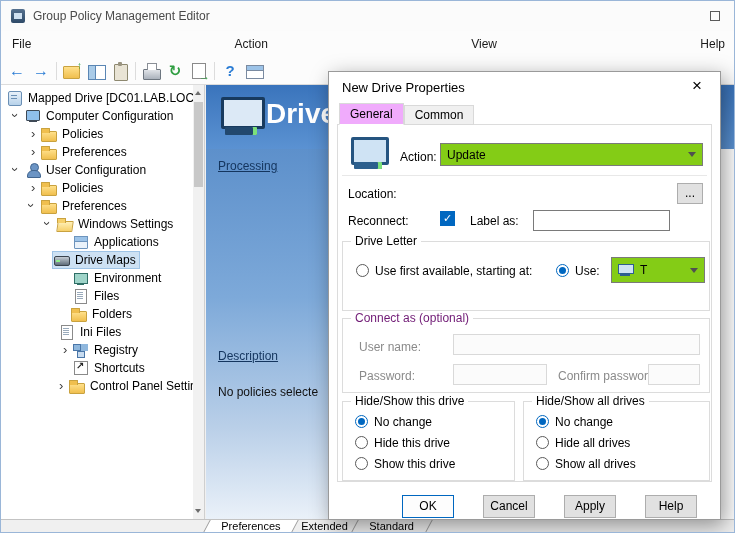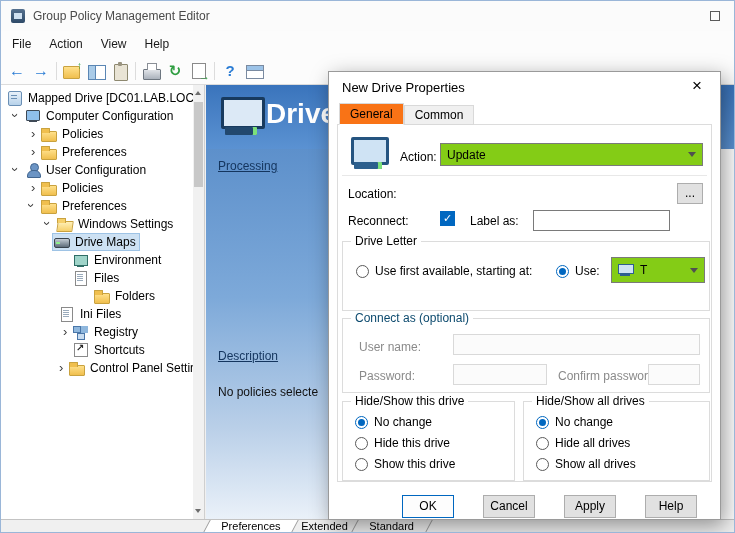--- a/index.html
+++ b/index.html
@@ -10,21 +10,21 @@
 
   
   .titlebar { position:absolute; left:0; top:0; right:0; height:30px; background:#fbfbfb; }
   .app-icon { position:absolute; left:9px; top:7px; width:16px; height:16px; }
   .app-icon::before { content:""; position:absolute; inset:1px; background:linear-gradient(#55708e,#2e4a68); border-radius:2px; }
   .app-icon::after { content:""; position:absolute; left:4px; top:5px; width:8px; height:6px; background:#cfe0f0; }
   .win-title { position:absolute; left:32px; top:8px; font-size:12px; color:#4a4a4a; white-space:nowrap; }
   .maxbox { position:absolute; right:14px; top:10px; width:10px; height:10px; border:1px solid #5a5a5a; background:transparent; }
 
   
-  .menubar { position:absolute; left:0; top:30px; right:0; height:26px; background:#fcfcfc; display:flex; align-items:center; padding-left:2px; }
+  .menubar { position:absolute; left:0; top:30px; right:0; height:26px; background:#fcfcfc; display:flex; align-items:center; padding-left:2px;justify-content:space-between; }
   .menu-item { padding:4px 9px; font-size:12px; color:#1a1a1a; }
 
   
   .toolbar { position:absolute; left:0; top:56px; right:0; height:28px; background:#fcfcfc; border-bottom:1px solid #dcdcdc; display:flex; align-items:center; padding-left:4px; }
   .tb { width:24px; height:24px; position:relative; display:flex; align-items:center; justify-content:center; border-radius:2px; }
   .tb-sep { width:1px; height:18px; background:#dcdcdc; margin:0 3px; }
   .i-back::before { content:"\2190"; font-size:16px; font-weight:bold; color:#2a7cd4; line-height:1; }
   .i-fwd::before { content:"\2192"; font-size:16px; font-weight:bold; color:#2a7cd4; line-height:1; }
   .i-folderup::before { content:""; position:absolute; left:3px; top:7px; width:15px; height:11px; background:linear-gradient(#ffe08a,#f0bf4e); border:1px solid #c9a23f; border-radius:1px; }
   .i-folderup::after { content:"\2191"; position:absolute; right:2px; top:1px; color:#2e9e3e; font-size:10px; font-weight:bold; }
@@ -99,43 +99,43 @@
   .btab .t { display:inline-block; transform:skewX(28deg); }
   .btab.active { background:#fff; z-index:2; }
 
   
   .dialog { position:absolute; left:327px; top:70px; width:393px; height:449px; background:#fff; border:1px solid #9a9a9a; box-shadow:4px 6px 20px rgba(0,0,0,.40); z-index:20; }
   .dlg-title { position:absolute; left:13px; top:8px; font-size:13px; color:#000; }
   .dlg-close { position:absolute; right:13px; top:4px; width:20px; height:20px; text-align:center; }
   .dlg-close::before { content:"\00D7"; font-size:17px; line-height:20px; color:#000; }
   .dlg-tabs { position:absolute; left:10px; top:31px; height:22px; display:flex; align-items:flex-end; z-index:3; }
   .dlg-tab { background:#f0f0f0; border:1px solid #d9d9d9; padding:2px 10px 3px; font-size:12px; height:20px; }
-  .dlg-tab.active { background:#f97316; height:22px; border-bottom:1px solid #fff; padding-top:3px; }
+  .dlg-tab.active { background:#f0abfc; height:22px; border-bottom:1px solid #fff; padding-top:3px; }
   .dlg-body { position:absolute; left:8px; right:8px; top:52px; height:358px; border:1px solid #dcdcdc; background:#fff; }
 
   .dlg-ico { position:absolute; left:10px; top:12px; width:40px; height:34px; }
   .dlg-ico::before { content:""; position:absolute; left:3px; top:0; width:32px; height:22px; border:3px solid #255480; background:#cfe3f4; border-radius:2px; }
   .dlg-ico::after { content:""; position:absolute; left:6px; top:25px; width:28px; height:7px; background:#2c5f8d; border-radius:1px; box-shadow:inset -4px 0 0 #7ce07a; }
 
   .flabel { position:absolute; font-size:12px; color:#000; white-space:nowrap; }
   .flabel.dis { color:#8a8a8a; }
   .combo { position:absolute; display:flex; align-items:center; padding:0 6px; background:#84cc16; border:1px solid #7a7a7a; font-size:12px; }
   .cchev { margin-left:auto; width:0; height:0; border-left:4px solid transparent; border-right:4px solid transparent; border-top:5px solid #505050; }
   .txt { position:absolute; border:1px solid #7a7a7a; background:#fff; font-family:inherit; font-size:12px; padding:0 5px; }
   .txt:disabled { border-color:#d9d9d9; background:#fbfbfb; }
   .hsep { position:absolute; left:4px; right:4px; top:50px; height:1px; background:#e8e8e8; }
   .checkbox { position:absolute; width:15px; height:15px; background:#0067c0; border:1px solid #0067c0; }
   .checkbox::after { content:"\2713"; position:absolute; left:2px; top:0; color:#fff; font-size:11px; line-height:13px; }
   .grp { position:absolute; border:1px solid #dcdcdc; }
   .glabel { position:absolute; top:-8px; left:8px; background:#fff; padding:0 4px; font-size:12px; line-height:14px; white-space:nowrap; }
-  .glabel.dis { color:#0c4a6e; }
+  .glabel.dis { color:#701a75; }
   .radio { width:13px; height:13px; border:1px solid #5a5a5a; border-radius:50%; background:#fff; position:relative; flex:0 0 13px; }
   .radio.sel { border-color:#0067c0; }
   .radio.sel::after { content:""; position:absolute; inset:2px; background:#0067c0; border-radius:50%; }
-  .radio-row { position:absolute; display:flex; align-items:center; gap:6px; font-size:12px; white-space:nowrap; }
+  .radio-row { position:absolute; display:flex; align-items:flex-start; gap:6px; font-size:12px; white-space:nowrap; }
   .mini-drive { width:16px; height:13px; position:relative; margin-right:6px; flex:0 0 16px; }
   .mini-drive::before { content:""; position:absolute; left:0; top:0; width:14px; height:8px; border:1px solid #2e5f8f; background:#cfe3f4; }
   .mini-drive::after { content:""; position:absolute; left:2px; top:9px; width:10px; height:3px; background:#2e5f8f; }
   .dbtn { position:absolute; top:423px; width:52px; height:23px; background:#e1e1e1; border:1px solid #adadad; font-size:12px; text-align:center; line-height:21px; }
   .dbtn.default { background:#fdfdfd; border:1px solid #0067c0; }
 </style>
 </head>
 <body>
 
 <div class="screen">
@@ -202,38 +202,43 @@
     <div class="trow" style="padding-left:26px">
       <span class="chev exp"></span>
       <span class="ticon ic-folder"></span>
       <span class="tlabel">Preferences</span>
     </div>
     <div class="trow" style="padding-left:42px">
       <span class="chev exp"></span>
       <span class="ticon ic-folder-open"></span>
       <span class="tlabel">Windows Settings</span>
     </div>
+    <div class="trow" style="padding-left:58px">
+      <span class="chev none"></span>
+      <span class="ticon ic-app"></span>
+      <span class="tlabel">Applications</span>
+    </div>
     <div class="trow" style="padding-left:37px">
       <span class="chev none"></span>
       <span class="hl">
         <span class="ticon ic-drive"></span>
         <span class="tlabel">Drive Maps</span>
       </span>
     </div>
     <div class="trow" style="padding-left:58px">
       <span class="chev none"></span>
       <span class="ticon ic-env"></span>
       <span class="tlabel">Environment</span>
     </div>
     <div class="trow" style="padding-left:58px">
       <span class="chev none"></span>
       <span class="ticon ic-file"></span>
       <span class="tlabel">Files</span>
     </div>
-    <div class="trow" style="padding-left:79px">
+    <div class="trow" style="padding-left:56px">
       <span class="chev none"></span>
       <span class="ticon ic-folder"></span>
       <span class="tlabel">Folders</span>
     </div>
     <div class="trow" style="padding-left:44px">
       <span class="chev none"></span>
       <span class="ticon ic-file"></span>
       <span class="tlabel">Ini Files</span>
     </div>
     <div class="trow" style="padding-left:58px">

